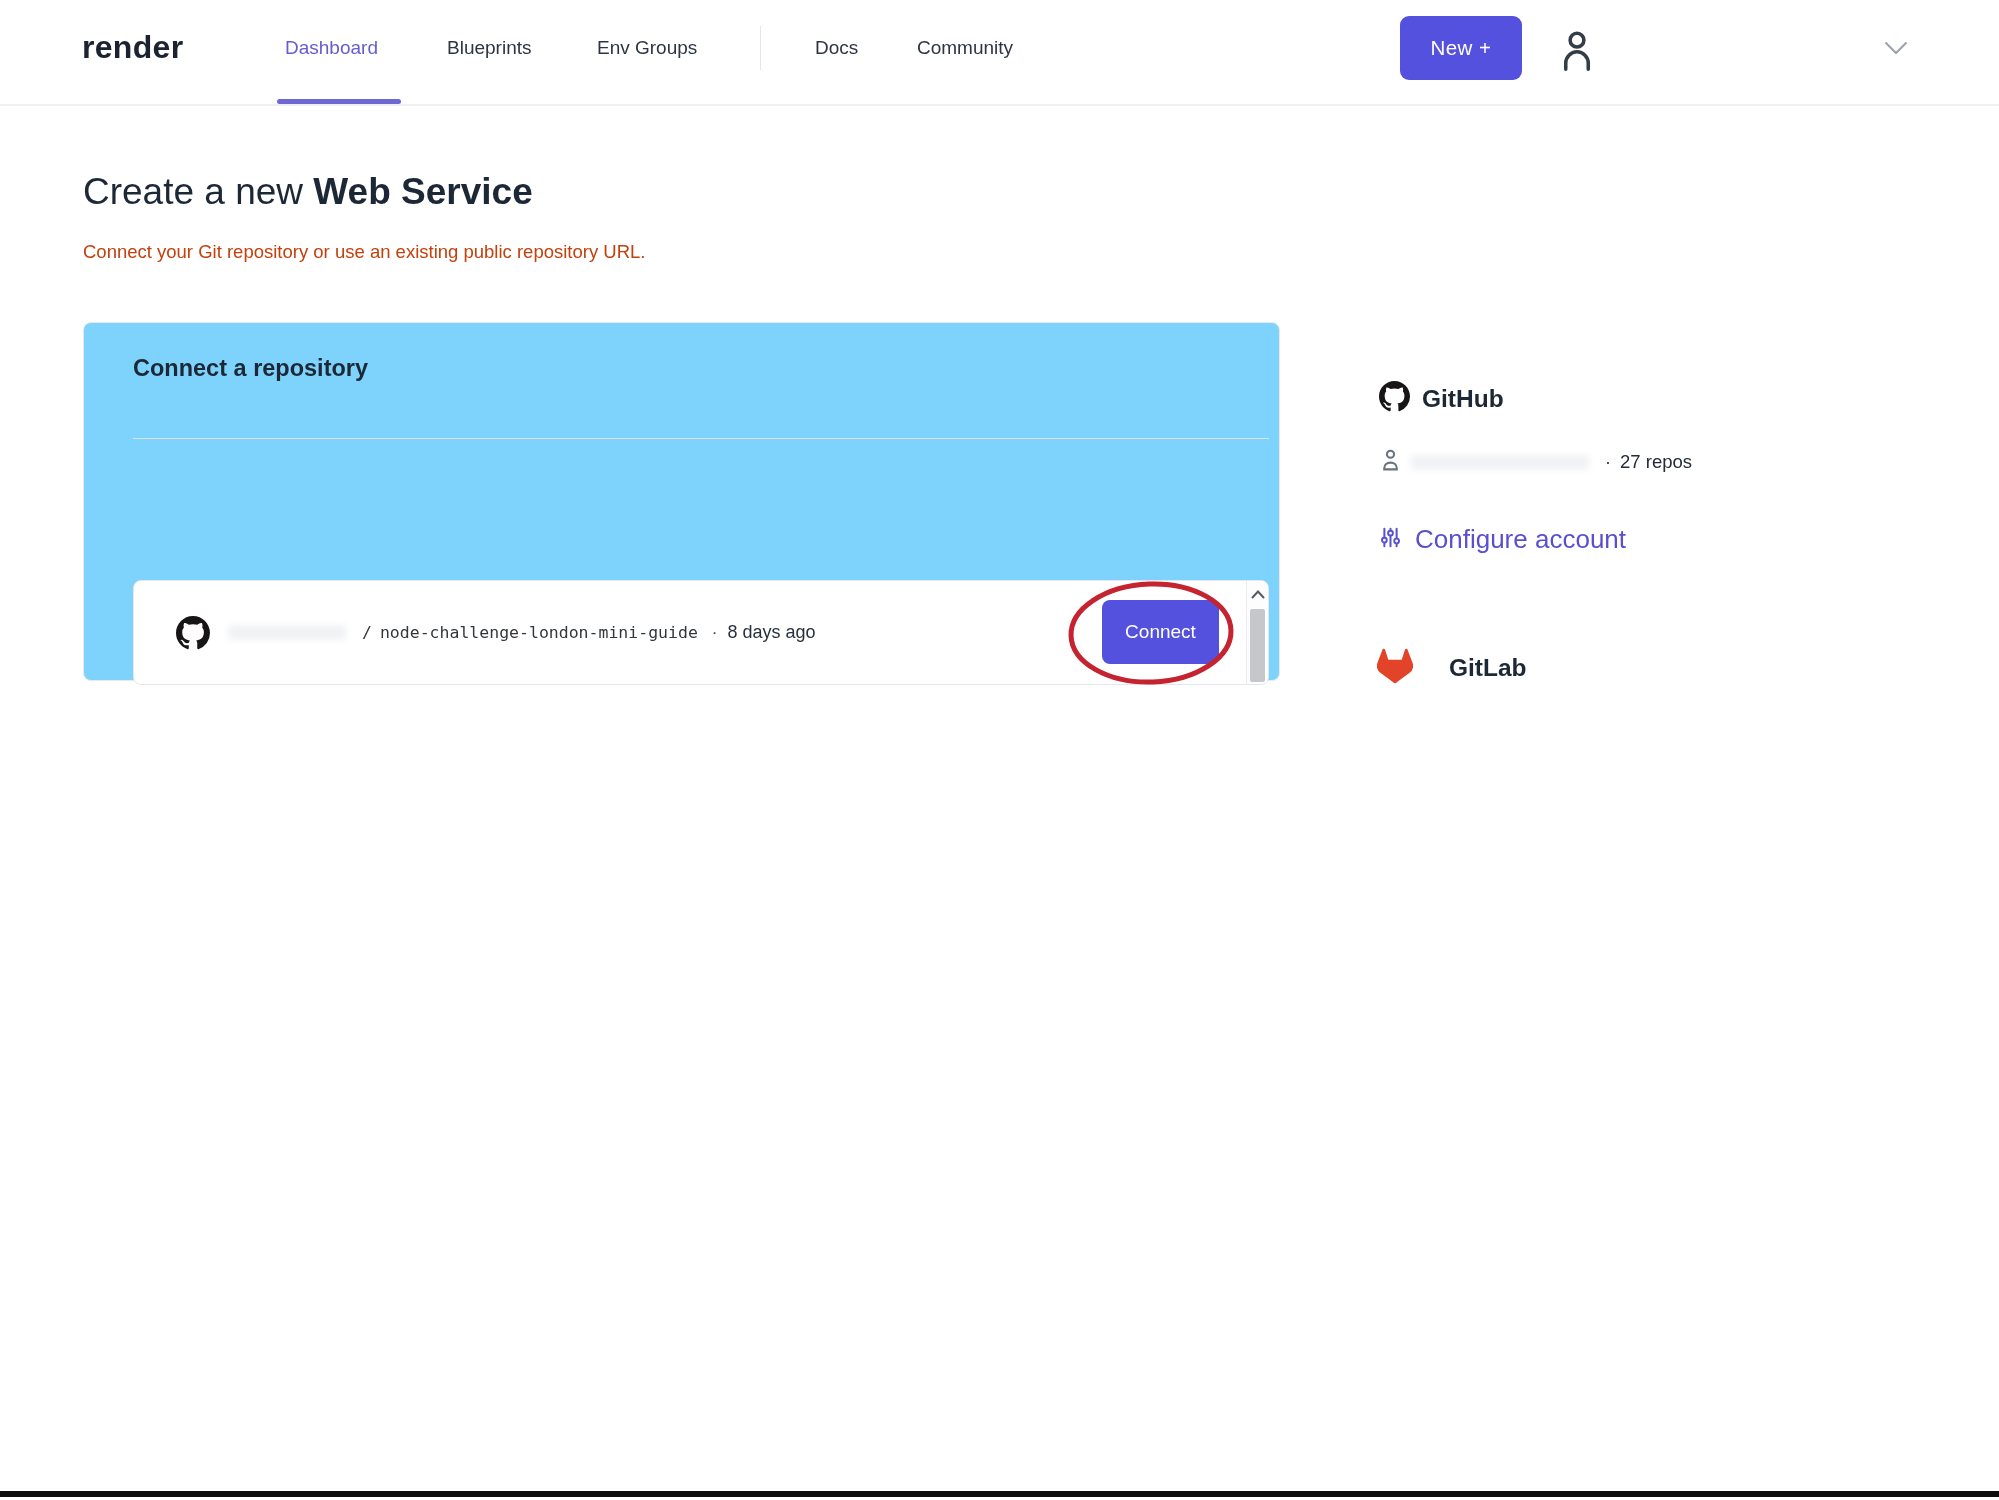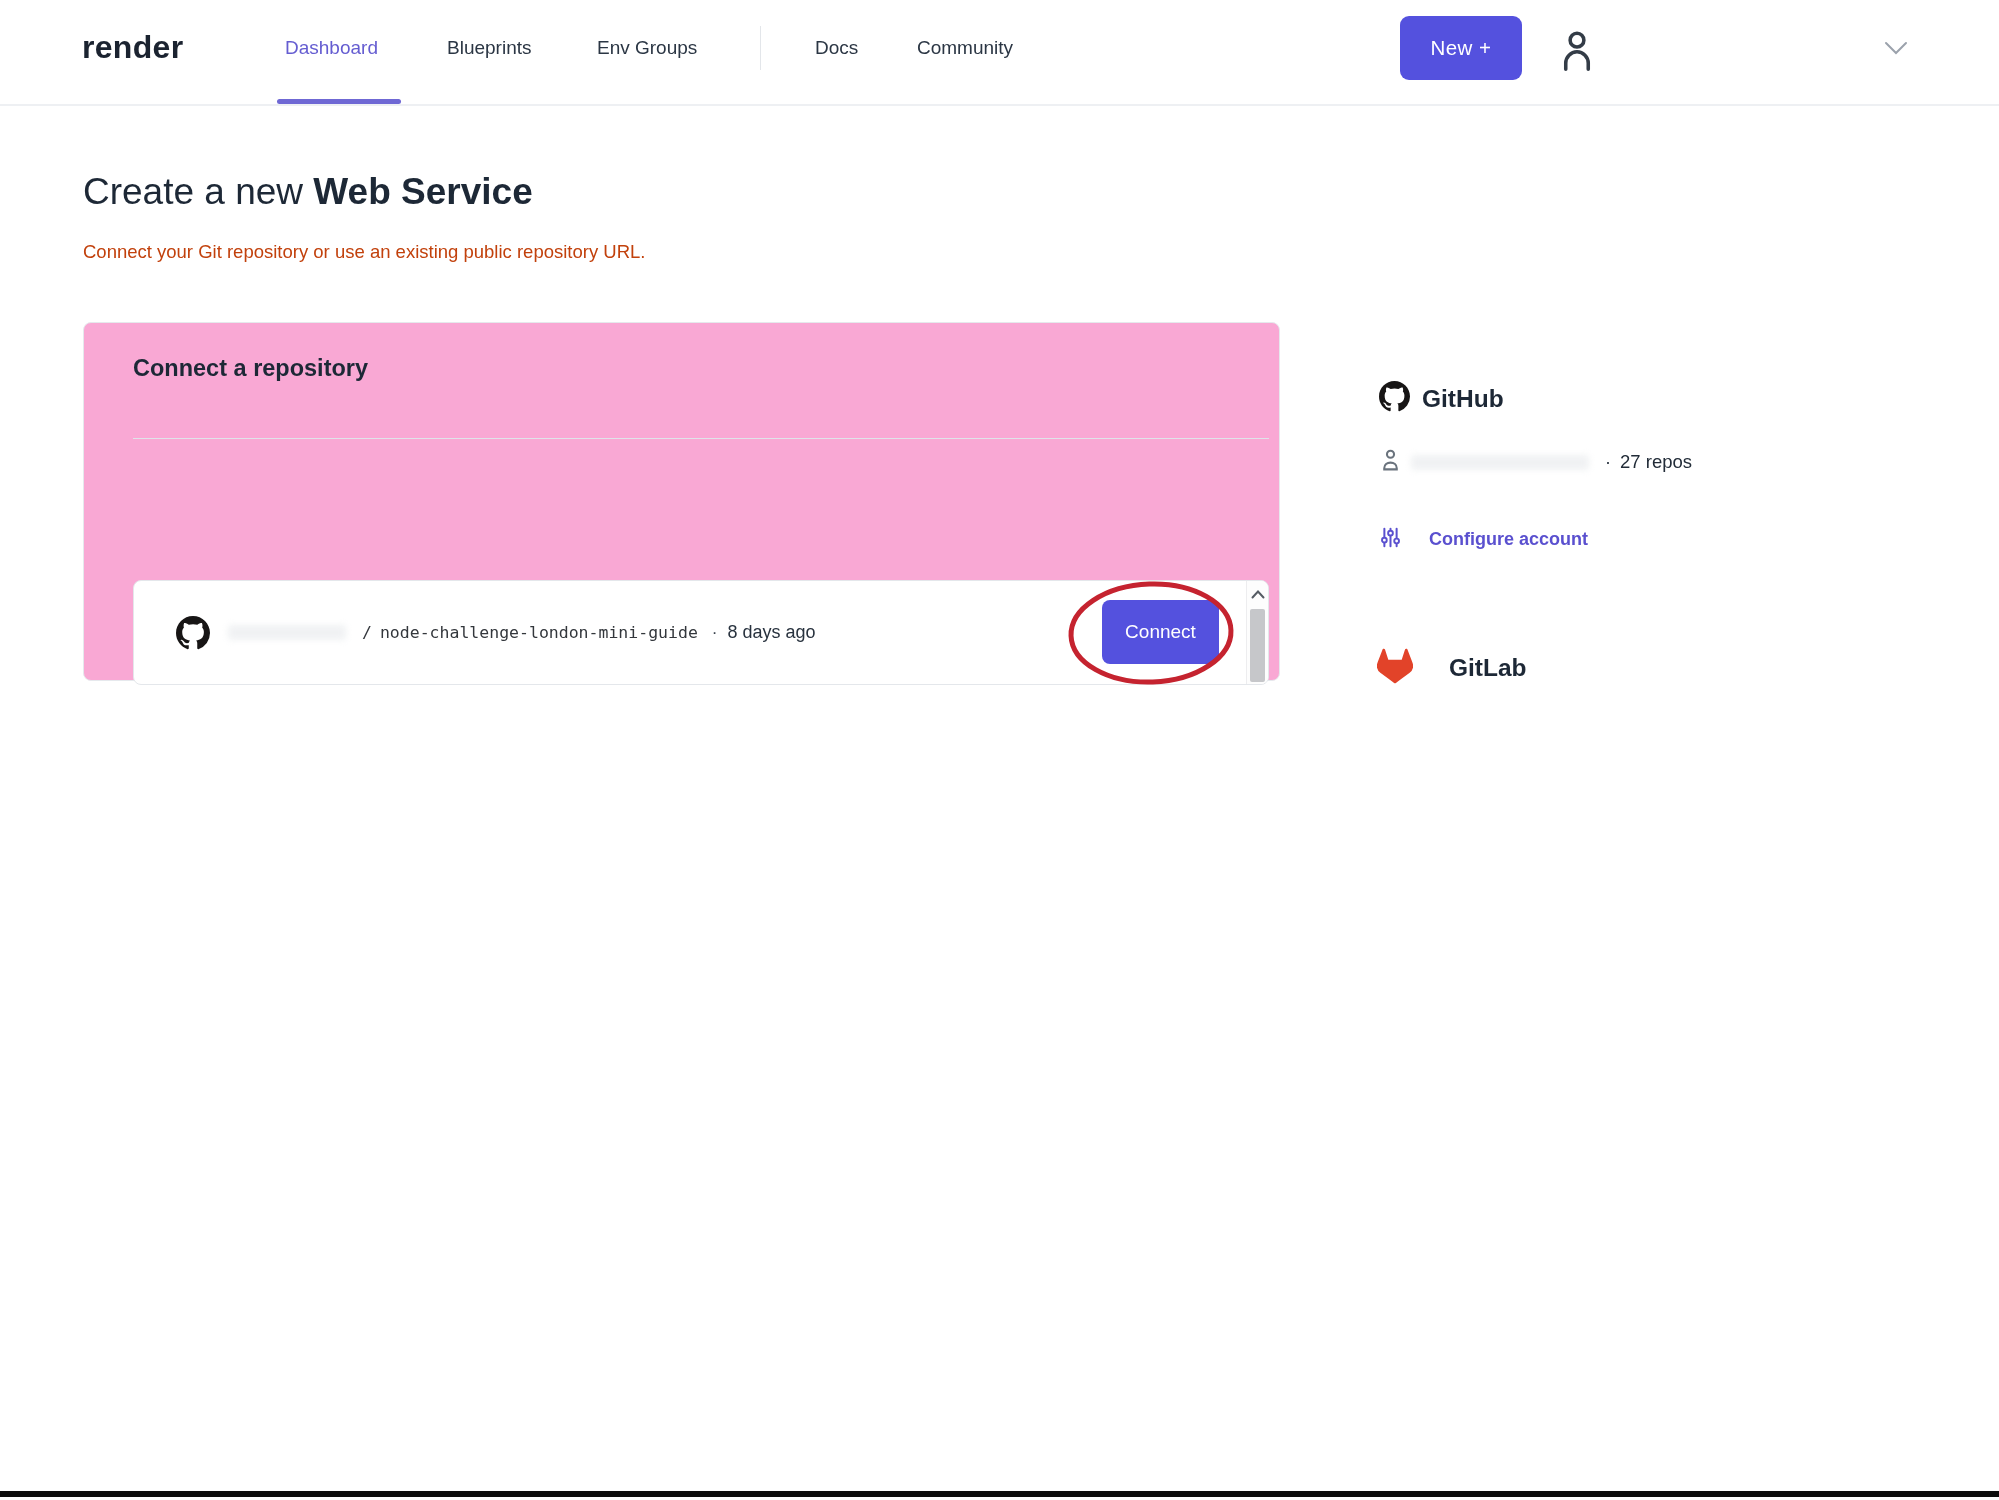--- a/index.html
+++ b/index.html
@@ -22,21 +22,21 @@
              border:none; border-radius:9px; font-size:20.5px; font-family:inherit; cursor:pointer; letter-spacing:.5px; }
   .account-icon { position:absolute; left:1552px; top:22px; cursor:pointer; }
   .nav-chevron { position:absolute; left:1882px; top:38px; cursor:pointer; }
 
   
   .page-title { position:absolute; left:83px; top:171px; font-size:37px; font-weight:400; color:#1d2836; }
   .page-title .bold { font-weight:700; }
   .page-subtitle { position:absolute; left:83px; top:241px; font-size:18.5px; color:#c2410c; }
 
   
-  .card { position:absolute; left:83px; top:322px; width:1197px; height:359px; background:#f9a8d4;
+  .card { position:absolute; left:83px; top:322px; width:1197px; height:359px; background:#7dd3fc;
           border:1px solid #e6e9ed; border-radius:8px; }
   .card-heading { position:absolute; left:49px; top:32px; font-size:23.5px; font-weight:700; color:#1d2836; }
   .card-divider { position:absolute; left:49px; top:115px; width:1136px; height:1px; background:#dfe3e9; }
 
   .search-wrap { position:absolute; left:49px; top:155px; width:1136px; height:79px; background:#fff;
                  border:2px solid #7069d9; border-radius:10px; box-shadow:0 0 0 6px rgba(112,105,217,.16);
                  display:flex; align-items:center; }
   .search-icon { margin-left:26px; flex:0 0 auto; display:flex; }
   .search-input { flex:1; margin-left:16px; margin-right:20px; border:none; outline:none; background:transparent;
                   font-size:19.5px; color:#333; font-family:inherit; }
@@ -64,21 +64,21 @@
   
   .side-row { position:absolute; display:flex; align-items:center; }
   .gh-head { left:1379px; top:381px; }
   .gh-head .side-title { margin-left:12px; }
   .side-title { font-size:24.5px; font-weight:700; color:#1d2836; }
   .gh-account { left:1378px; top:445px; }
   .account-redact { width:178px; margin-left:8px; flex:0 0 auto; }
   .side-bullet { margin-left:16px; font-size:18px; color:#28323e; }
   .side-repos { margin-left:9px; font-size:18.5px; color:#222c38; }
   .gh-configure { left:1380px; top:524px; cursor:pointer; }
-  .configure-label { margin-left:28px; font-size:18px; font-weight:700; color:#5a50cf; }
+  .configure-label { margin-left:14px; font-size:26px; font-weight:400; color:#5a50cf; }
   .gl-head { left:1377px; top:648px;gap:25px; }
   .gl-head .side-title { margin-left:11px; }
 
   .bottom-bar { position:absolute; left:0; top:1491px; width:100%; height:6px; background:#0c0c0c; }
 </style>
 </head>
 <body>
 
 <div class="screen">
 

